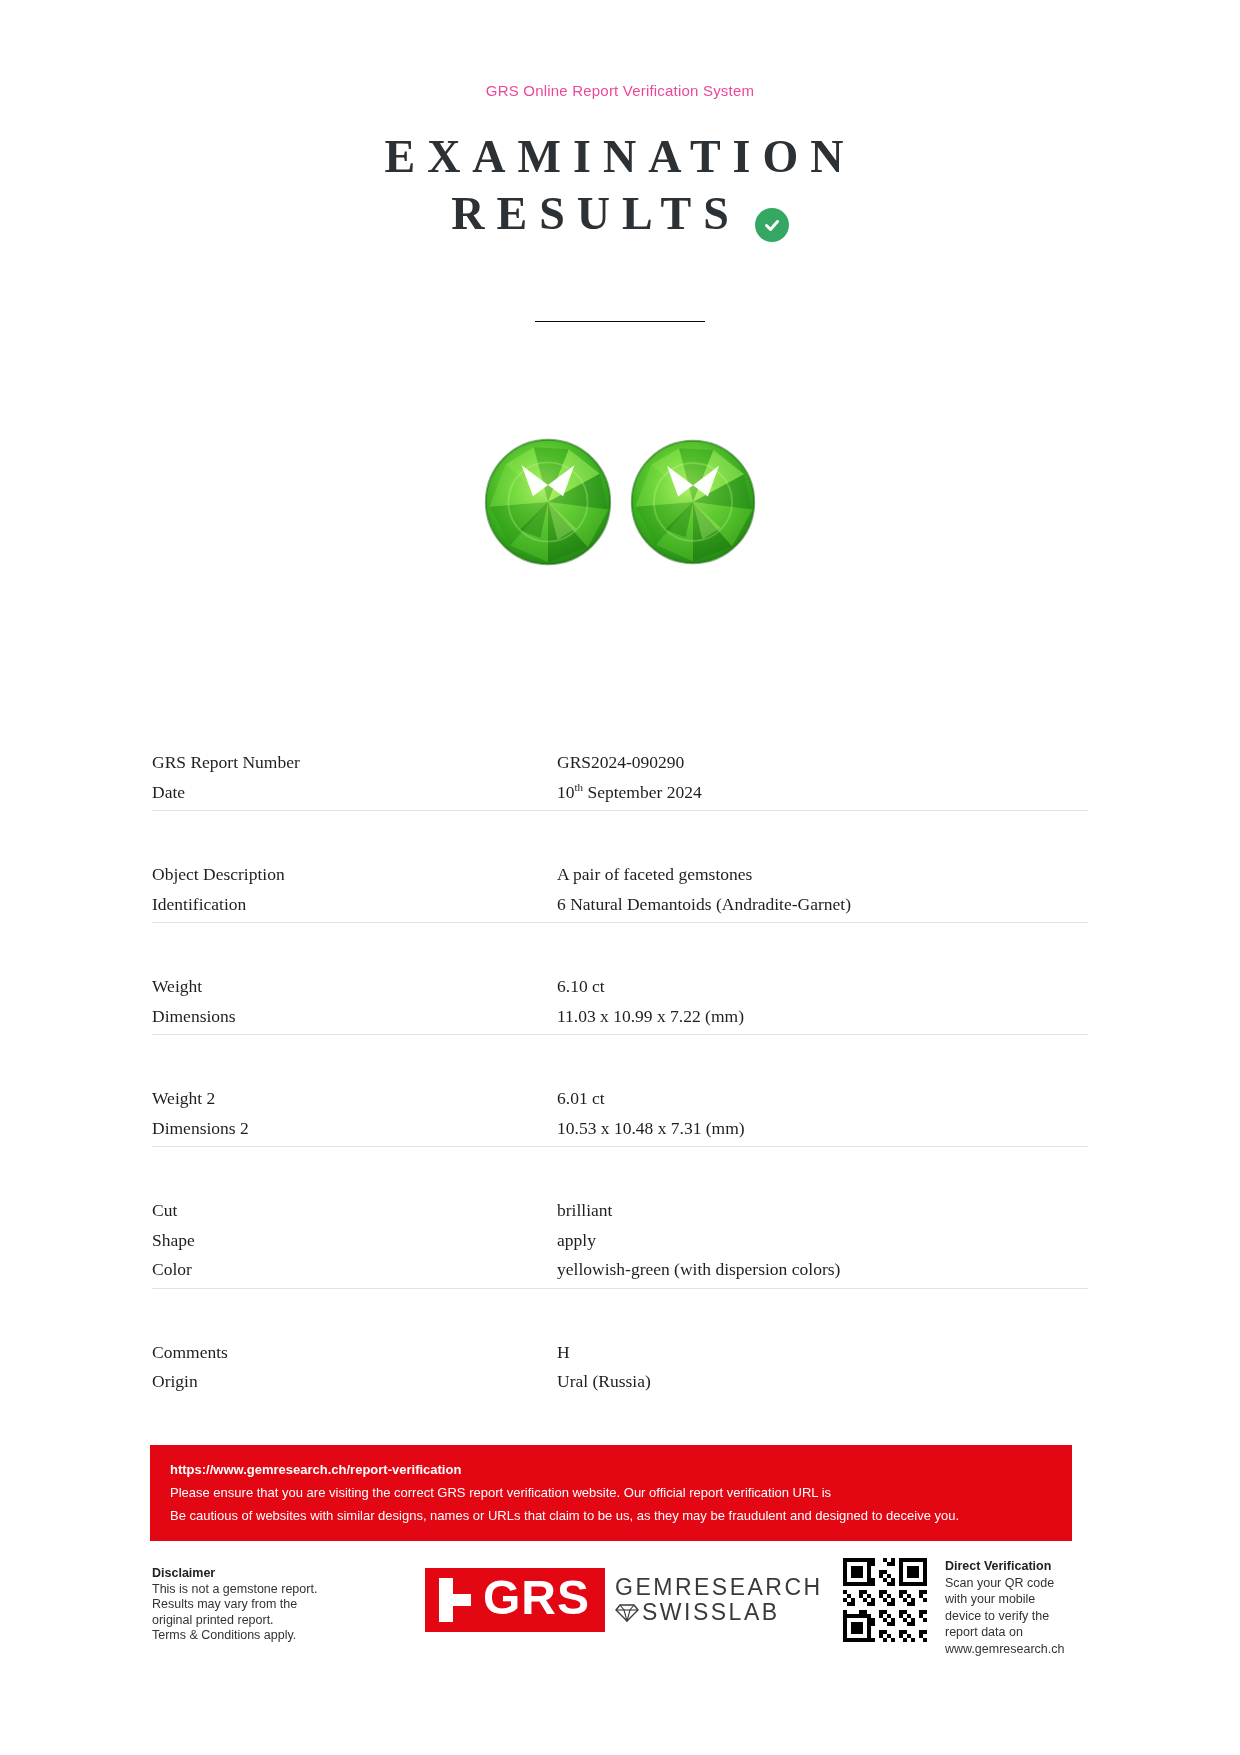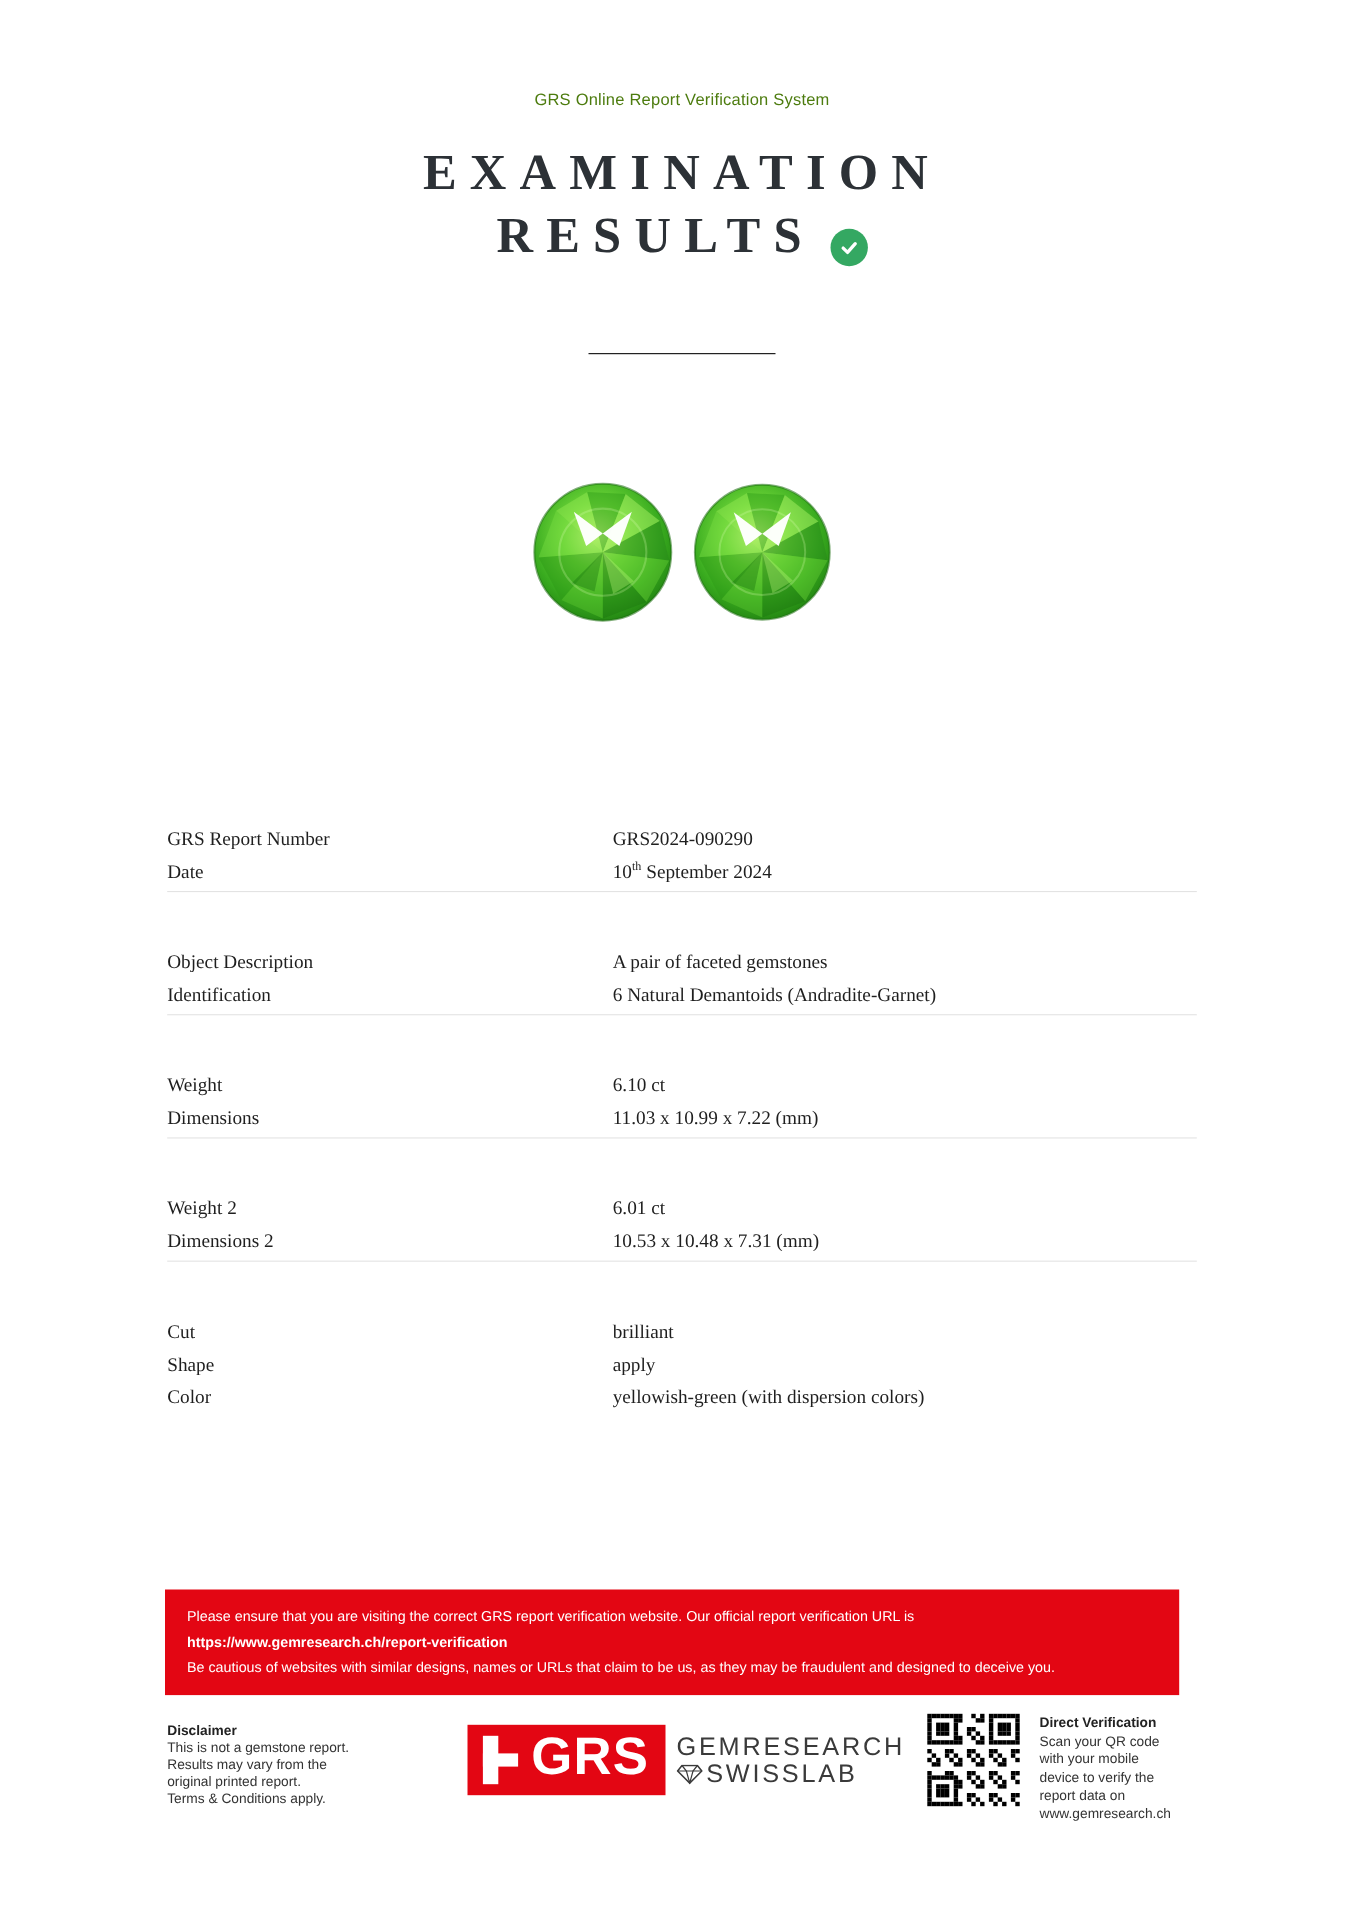--- a/index.html
+++ b/index.html
@@ -1,21 +1,21 @@
 <!DOCTYPE html>
 <html><head>
 <meta charset="utf-8">
 <style>
   html,body{margin:0;padding:0;background:#ffffff;}
   #page{position:relative;width:1240px;height:1755px;background:#ffffff;overflow:hidden;
         font-family:"Liberation Sans",sans-serif;}
 
   
   .sys-header{position:absolute;top:82px;left:0;width:100%;text-align:center;
-              font-size:15px;color:#4d7c0f;letter-spacing:.2px;}
+              font-size:15px;color:#ec4899;letter-spacing:.2px;}
 
   
   .title-block{position:absolute;top:128px;left:0;width:100%;text-align:center;
                font-family:"Liberation Serif","DejaVu Serif",serif;color:#2c3136;}
   .title-line{font-size:46px;letter-spacing:12px;line-height:57px;font-weight:700;}
   .check-badge{display:inline-flex;width:34px;height:34px;border-radius:50%;
                background:#34a862;align-items:center;justify-content:center;
                vertical-align:-6px;margin-left:14px;}
   .check-badge svg{display:block;}
 
@@ -183,26 +183,36 @@
       <div class="rrow">
         <div class="rlabel">Shape</div>
         <div class="rvalue">apply</div>
       </div>
       <div class="rrow">
         <div class="rlabel">Color</div>
         <div class="rvalue">yellowish-green (with dispersion colors)</div>
       </div>
     </div>
 
+    <div class="rgroup">
+      <div class="rrow">
+        <div class="rlabel">Comments</div>
+        <div class="rvalue">H</div>
+      </div>
+      <div class="rrow">
+        <div class="rlabel">Origin</div>
+        <div class="rvalue">Ural (Russia)</div>
+      </div>
+    </div>
 
   </div>
 
   <div class="warning">
+    <div><a class="wurl" href="#">https://www.gemresearch.ch/report-verification</a></div>
     <div>Please ensure that you are visiting the correct GRS report verification website. Our official report verification URL is</div>
-    <div><a class="wurl" href="#">https://www.gemresearch.ch/report-verification</a></div>
     <div>Be cautious of websites with similar designs, names or URLs that claim to be us, as they may be fraudulent and designed to deceive you.</div>
   </div>
 
   <div class="footer">
 
     <div class="disclaimer">
       <div class="dtitle">Disclaimer</div>
       <div>This is not a gemstone report.</div>
       <div>Results may vary from the</div>
       <div>original printed report.</div>

